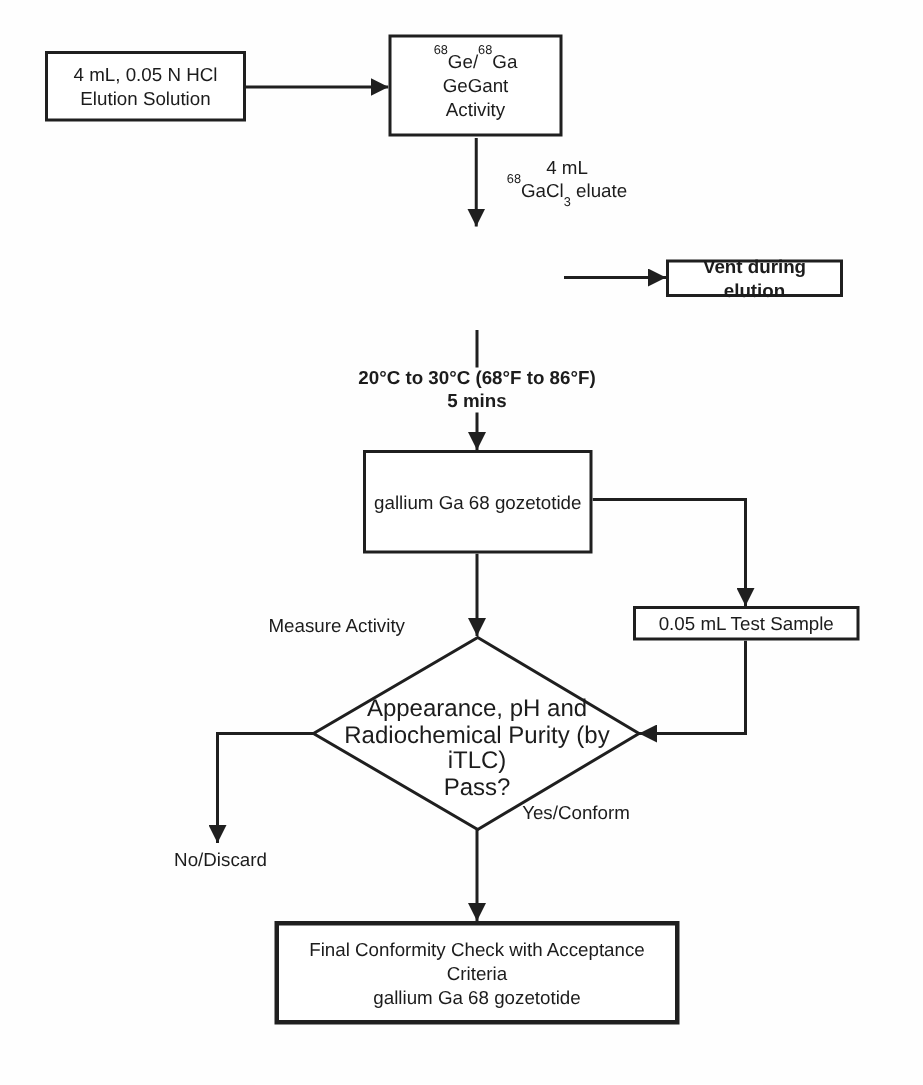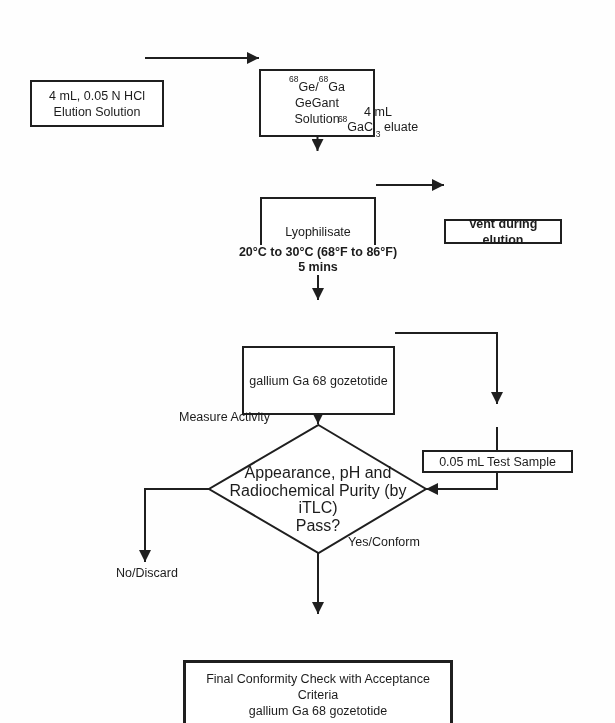--- a/index.html
+++ b/index.html
@@ -29,21 +29,20 @@
     border: 2px solid #1f1f1f;
     background: #ffffff;
     display: flex;
     flex-direction: column;
     align-items: center;
     justify-content: center;
     text-align: center;
     font-size: 12.5px;
     line-height: 16px;
     padding: 1px 2px;
-    margin-top: 46px;
   }
   .node.thick { border-width: 3px; }
   .flow-label {
     position: absolute;
     text-align: center;
     font-size: 12.5px;
     line-height: 15px;
   }
   .flow-label.on-line { background: #fefefe; }
   .decision-text {
@@ -92,26 +91,23 @@
   </svg>
 
   <div class="node" style="left:30px; top:34px; width:134px; height:47px;">
     <div>4 mL, 0.05 N HCl</div>
     <div>Elution Solution</div>
   </div>
 
   <div class="node" style="left:259px; top:23px; width:116px; height:68px;">
     <div><sup class="iso">68</sup><span>Ge/</span><sup class="iso">68</sup><span>Ga</span></div>
     <div>GeGant</div>
-    <div>Solution</div>
+    <div>Activity</div>
   </div>
 
-  <div class="node" style="left:260px; top:151px; width:116px; height:69px;">
-    <div>Lyophilisate</div>
-  </div>
 
   <div class="node" style="left:444px; top:173px; width:118px; height:25px;font-weight:bold;">
     <div>Vent during elution</div>
   </div>
 
   <div class="node" style="left:242px; top:300px; width:153px; height:69px;">
     <div>gallium Ga 68 gozetotide</div>
   </div>
 
   <div class="node" style="left:422px; top:404px; width:151px; height:23px;">

